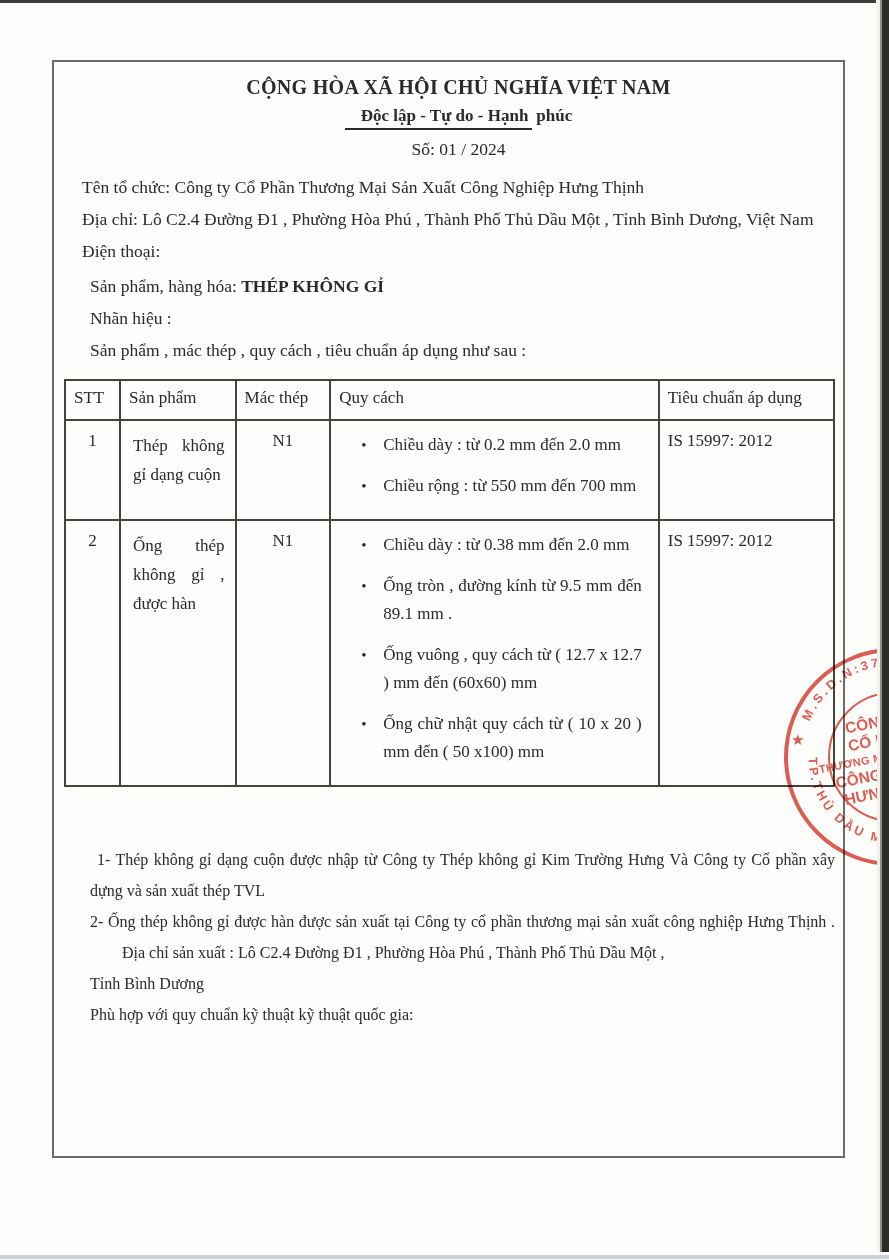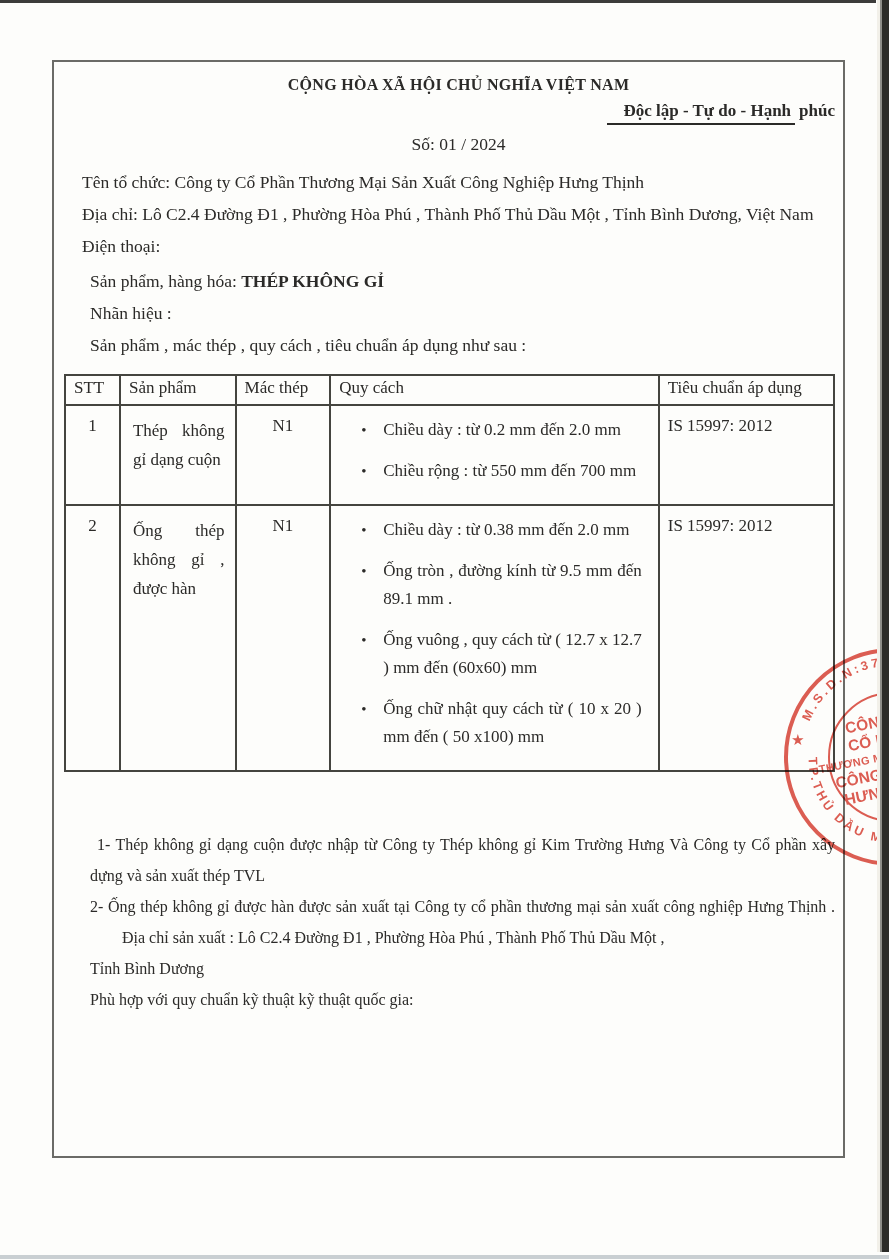--- a/index.html
+++ b/index.html
@@ -21,22 +21,22 @@
   
   .frame{
     position:absolute;left:52px;top:60px;width:793px;height:1098px;
     border:2px solid #6b6b67;
     box-sizing:border-box;
     padding:10px 8px 0 28px;
     z-index:1;
   }
 
   .nat-header{text-align:center;margin-top:4px;}
-  .nat-title{font-size:16px;font-weight:bold;letter-spacing:.3px;}
-  .nat-motto{margin-top:7px;font-size:17px;font-weight:bold;text-align:right;}
+  .nat-title{font-size:20px;font-weight:bold;letter-spacing:.3px;}
+  .nat-motto{margin-top:7px;font-size:17px;font-weight:bold;}
   .nat-motto .u{display:inline-block;border-bottom:2px solid #2b2a28;padding:0 4px 2px 16px;}
   .nat-motto .tail{padding-left:4px;}
 
   .doc-title{text-align:center;margin-top:31px;font-size:22px;font-weight:bold;letter-spacing:.5px;}
   .doc-number{text-align:center;margin-top:9px;font-size:17.5px;}
 
   .intro{margin-top:11px;font-size:17.5px;line-height:32px;}
   .intro p{margin:0;}
   .intro .indent8{text-indent:8px;}
   .intro .gap-top{margin-top:3px;}
@@ -48,21 +48,21 @@
     margin-left:-18px;margin-top:13px;
     table-layout:fixed;
     font-size:17px;
   }
   .spec-table th,.spec-table td{
     border:2px solid #44443f;
     vertical-align:top;
     padding:6px 8px;
     box-sizing:border-box;
   }
-  .spec-table th{font-weight:normal;text-align:left;height:30px;vertical-align:middle;padding-top:2px;}
+  .spec-table th{font-weight:normal;text-align:left;height:40px;vertical-align:middle;padding-top:2px;}
   .col-stt{width:55px;text-align:center;}
   .col-prod{width:116px;margin-top:10px;}
   .col-grade{width:95px;}
   .col-spec{width:330px;}
   .col-std{width:176px;}
   td.cell-stt{text-align:center;padding-top:10px;}
   td.cell-prod{text-align:justify;padding-top:10px;padding-left:12px;padding-right:10px;line-height:29px;}
   td.cell-grade{text-align:center;padding-top:10px;}
   td.cell-std{padding-top:10px;}
   .row-1 td{height:98px;}

